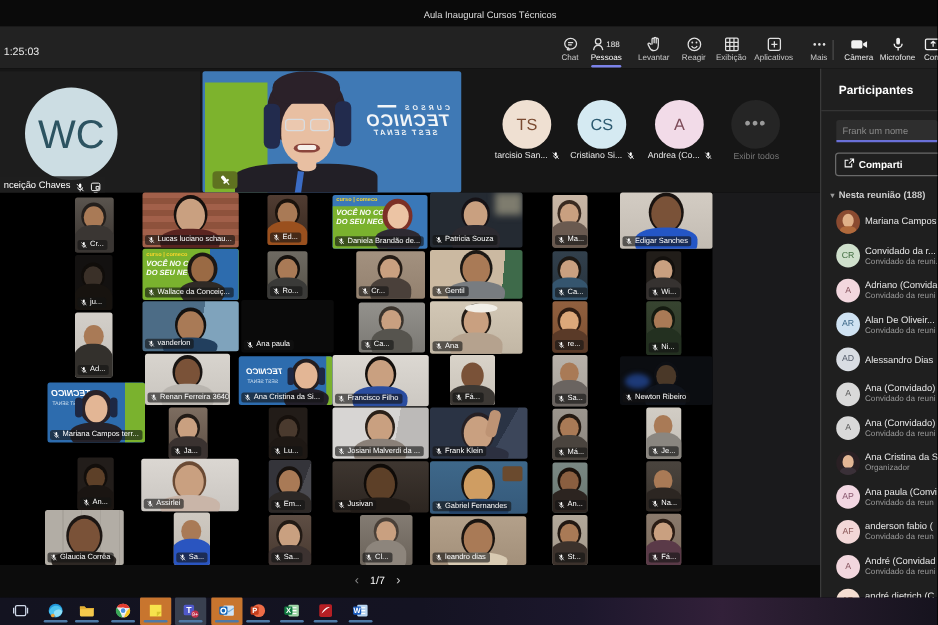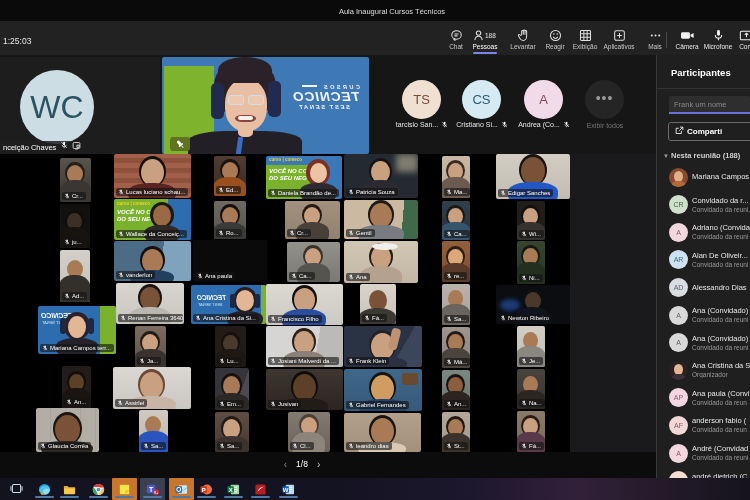--- a/index.html
+++ b/index.html
@@ -116,21 +116,21 @@
     </svg>
     <div class="lb">Com</div>
   </div>
 <div class="abs" style="left:0;top:55px;width:656px;height:423px;background:#000;"></div>
 <div class="abs" style="left:0;top:55px;width:656px;height:99px;background:#161616;"></div>
 <div class="abs" style="left:570px;top:154px;width:86px;height:298px;background:#1a1a1c;"></div>
 <div class="abs" style="left:0;top:452px;width:656px;height:26px;background:#0c0c0c;"></div>
 <div class="abs" style="left:0;top:57px;width:160px;height:97px;background:#1d1d1d;"></div>
 <div class="abs" style="left:20px;top:70px;width:74px;height:74px;border-radius:50%;background:#ccdde3;"></div>
 <div class="abs" style="left:20px;top:70px;width:74px;height:74px;text-align:center;line-height:74px;font-size:32px;color:#2c5361;">WC</div>
-<div class="abs" style="left:0;bottom:0;top:141px;height:13px;background:rgba(30,30,30,.85);color:#fff;font-size:7.5px;line-height:13px;padding:0 3px;display:flex;align-items:flex-start;gap:4px;">
+<div class="abs" style="left:0;bottom:0;top:141px;height:13px;background:rgba(30,30,30,.85);color:#fff;font-size:7.5px;line-height:13px;padding:0 3px;display:flex;align-items:flex-end;gap:4px;">
     <span>nceição Chaves</span>
     <svg width="8" height="8" viewBox="0 0 12 12">
       <g stroke="#fff" stroke-width="1.1" fill="none">
         <rect x="4.8" y="1.2" width="2.8" height="5.2" rx="1.4" fill="#fff" stroke="none"></rect>
         <path d="M3.3 5.8a2.9 2.9 0 0 0 5.8 0M6.2 8.7v2"></path>
         <path d="M2.2 1.8l8 8.6"></path>
       </g>
     </svg>
     <svg width="9" height="9" viewBox="0 0 12 12">
       <g stroke="#fff" stroke-width="1" fill="none">
@@ -928,21 +928,21 @@
           <rect x="4.8" y="1.2" width="2.8" height="5.2" rx="1.4" fill="#fff" stroke="none"></rect>
           <path d="M3.3 5.8a2.9 2.9 0 0 0 5.8 0M6.2 8.7v2"></path>
           <path d="M2.2 1.8l8 8.6"></path>
         </g>
       </svg>
       <span>Fá...</span>
     </div>
   </div>
 <div class="abs" style="left:242px;top:457px;width:120px;height:14px;display:flex;align-items:center;justify-content:center;gap:9px;color:#fff;font-size:8.5px;">
     <span style="color:#8a8a8a;font-size:10px;">‹</span>
-    <span>1/8</span>
+    <span>1/7</span>
     <span style="color:#cfcfcf;font-size:10px;">›</span>
   </div>
 <div class="abs" style="left:656px;top:55px;width:94px;height:423px;background:#1f1f1f;border-left:1px solid #3a3a3a;"></div>
 <div class="abs" style="left:671px;top:67px;color:#fff;font-size:9.5px;font-weight:bold;">Participantes</div>
 <div class="abs" style="left:657px;top:88px;width:93px;height:1px;background:#343434;"></div>
 <div class="abs" style="left:669px;top:96px;width:81px;height:18px;background:#2e2e2e;border-bottom:2px solid #6a70d8;border-radius:2px 2px 0 0;color:#8a8a8a;font-size:7.5px;line-height:17px;padding-left:5px;">Frank um nome</div>
 <div class="abs" style="left:668px;top:122px;width:86px;height:19px;border:1px solid #6a6a6a;border-radius:3px;color:#fff;font-size:8px;font-weight:bold;line-height:17px;padding-left:6px;"><svg width="9" height="9" viewBox="0 0 12 12" style="vertical-align:-1px;margin-right:3px;">
       <g stroke="#fff" stroke-width="1.1" fill="none">
         <path d="M6.5 1.5h4v4M10.3 1.7L5.6 6.4"></path>
         <path d="M8.5 6.5v3.5h-7v-7H5"></path>

